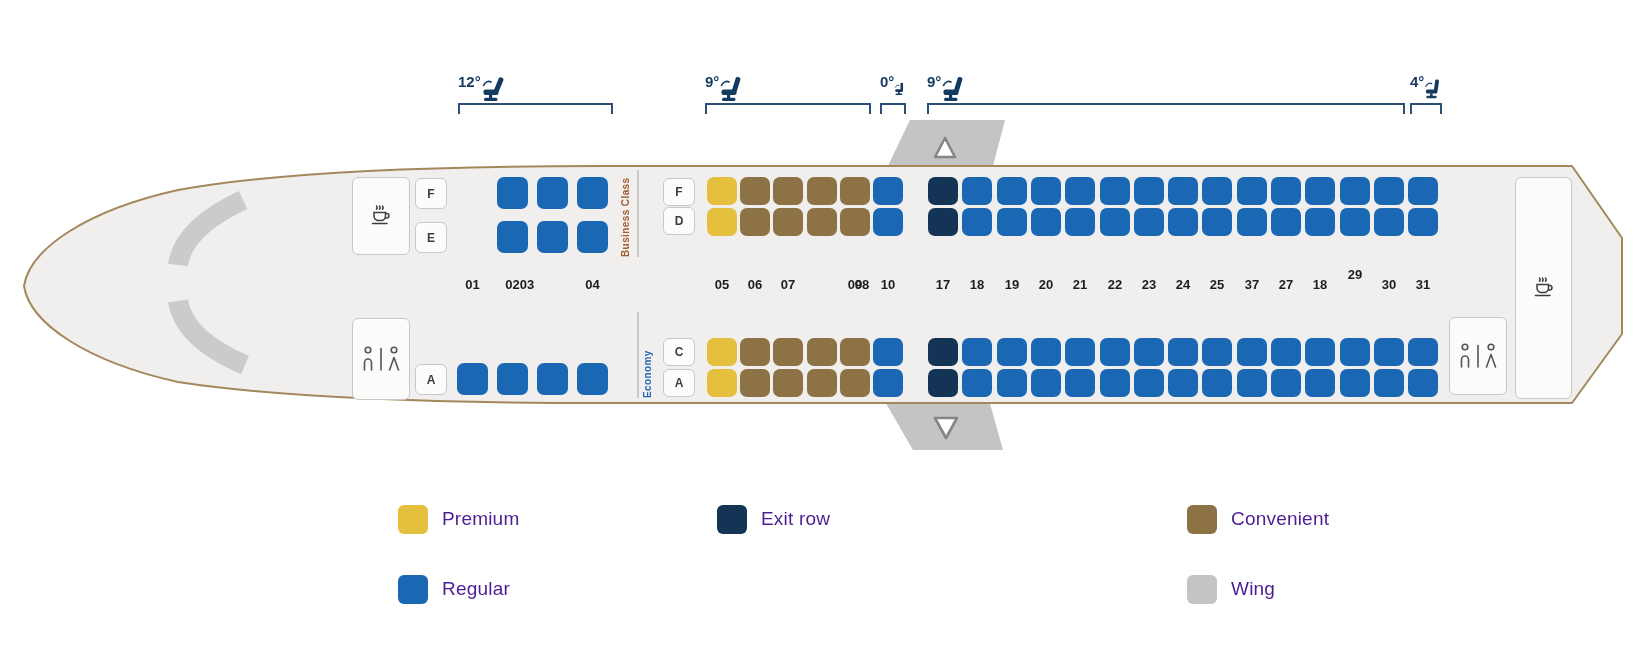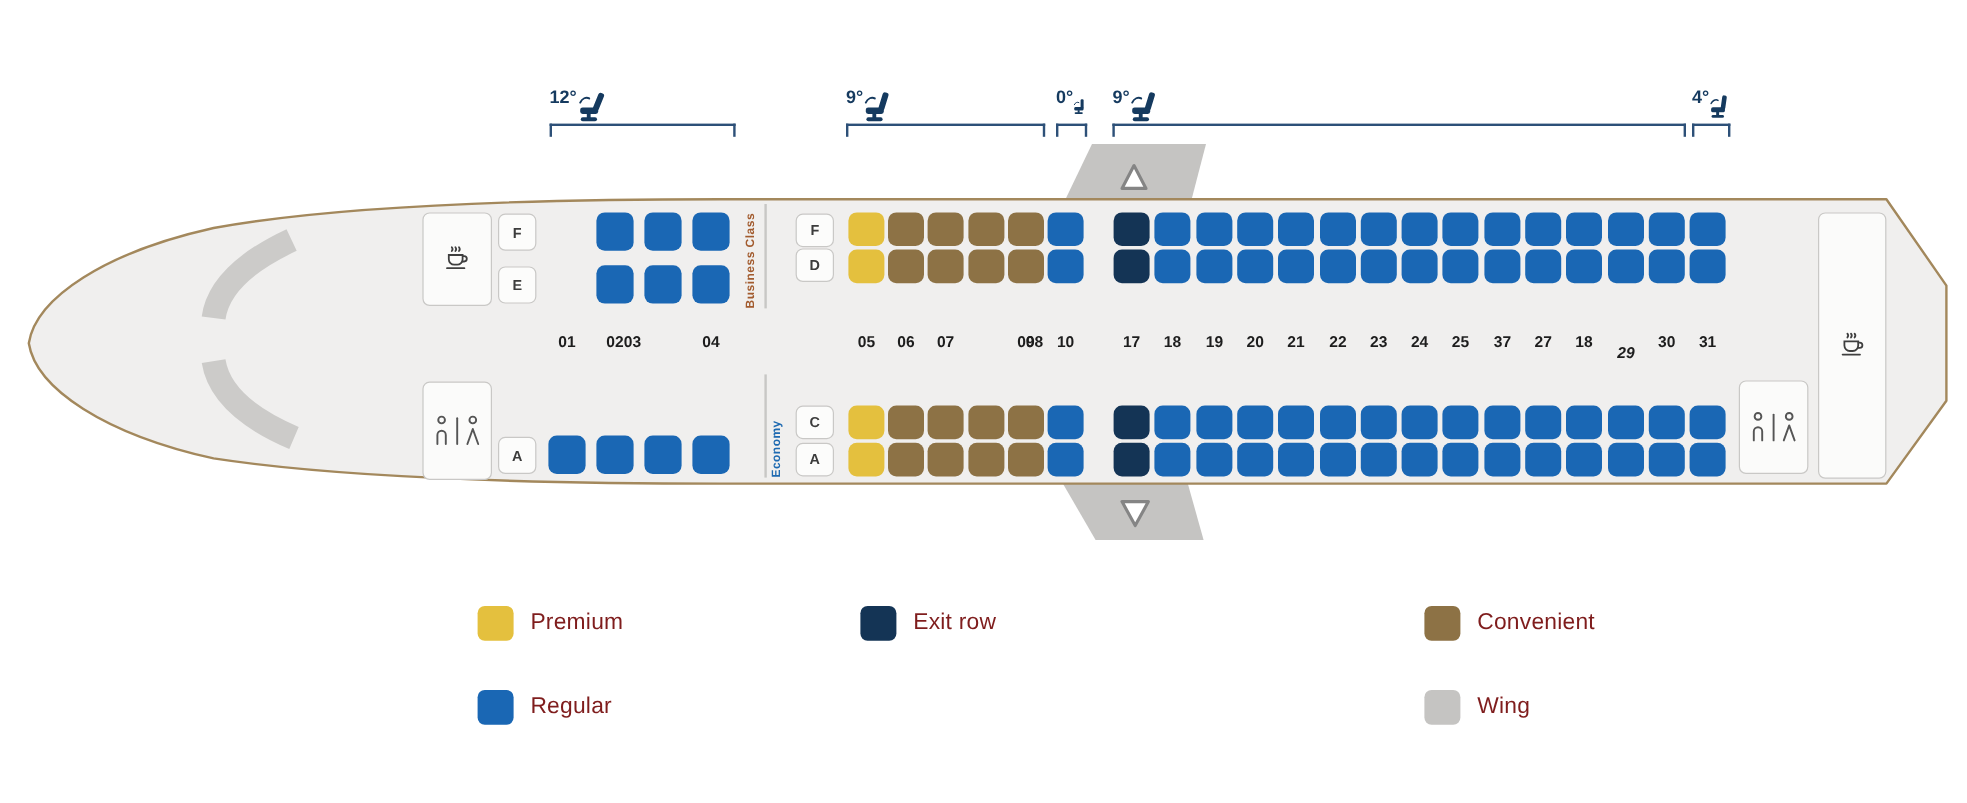--- a/index.html
+++ b/index.html
@@ -18,21 +18,21 @@
   .lbox{position:absolute;width:30px;background:#fcfcfb;border:1px solid #c9c8c6;border-radius:6px;
         display:flex;align-items:center;justify-content:center;font-size:12px;font-weight:bold;color:#3c3c3c;z-index:2;}
   .seat{position:absolute;border-radius:7px;cursor:pointer;z-index:2;}
   .rownum{position:absolute;width:30px;text-align:center;font-size:13px;font-weight:bold;color:#1d1d1d;z-index:2;}
   .vlabel{position:absolute;writing-mode:vertical-rl;transform:rotate(180deg);font-size:10px;font-weight:bold;
           letter-spacing:.4px;z-index:2;}
   .divider{position:absolute;width:2px;background:#c8c7c5;z-index:2;}
 
   .lg-item{position:absolute;height:30px;display:flex;align-items:center;gap:14px;z-index:2;}
   .lg-swatch{width:30px;height:29px;border-radius:6px;}
-  .lg-label{font-size:19px;color:#7f1d1d;letter-spacing:.2px;white-space:nowrap;}
+  .lg-label{font-size:19px;color:#4c1d95;letter-spacing:.2px;white-space:nowrap;}
 </style>
 </head>
 <body>
 
 <div id="stage">
 
   <svg id="plane-svg" width="1639" height="669" viewBox="0 0 1639 669">
 
     <polygon points="910,120 1005,120 992,170 886,170" fill="#c5c4c2"></polygon>
     <polygon points="884,400 989,400 1003,450 913,450" fill="#c5c4c2"></polygon>
@@ -276,21 +276,21 @@
     <div class="rownum" style="left: 1271px; top: 277px;">27</div>
     <div class="seat" style="left: 1305px; top: 177px; width: 30px; height: 28px; background: rgb(26, 103, 180);"></div>
     <div class="seat" style="left: 1305px; top: 208px; width: 30px; height: 28px; background: rgb(26, 103, 180);"></div>
     <div class="seat" style="left: 1305px; top: 338px; width: 30px; height: 28px; background: rgb(26, 103, 180);"></div>
     <div class="seat" style="left: 1305px; top: 369px; width: 30px; height: 28px; background: rgb(26, 103, 180);"></div>
     <div class="rownum" style="left: 1305px; top: 277px;">18</div>
     <div class="seat" style="left: 1340px; top: 177px; width: 30px; height: 28px; background: rgb(26, 103, 180);"></div>
     <div class="seat" style="left: 1340px; top: 208px; width: 30px; height: 28px; background: rgb(26, 103, 180);"></div>
     <div class="seat" style="left: 1340px; top: 338px; width: 30px; height: 28px; background: rgb(26, 103, 180);"></div>
     <div class="seat" style="left: 1340px; top: 369px; width: 30px; height: 28px; background: rgb(26, 103, 180);"></div>
-    <div class="rownum" style="left: 1340px; top: 286px; font-style: italic;">29</div>
+    <div class="rownum" style="left: 1340px; top: 267px;">29</div>
     <div class="seat" style="left: 1374px; top: 177px; width: 30px; height: 28px; background: rgb(26, 103, 180);"></div>
     <div class="seat" style="left: 1374px; top: 208px; width: 30px; height: 28px; background: rgb(26, 103, 180);"></div>
     <div class="seat" style="left: 1374px; top: 338px; width: 30px; height: 28px; background: rgb(26, 103, 180);"></div>
     <div class="seat" style="left: 1374px; top: 369px; width: 30px; height: 28px; background: rgb(26, 103, 180);"></div>
     <div class="rownum" style="left: 1374px; top: 277px;">30</div>
     <div class="seat" style="left: 1408px; top: 177px; width: 30px; height: 28px; background: rgb(26, 103, 180);"></div>
     <div class="seat" style="left: 1408px; top: 208px; width: 30px; height: 28px; background: rgb(26, 103, 180);"></div>
     <div class="seat" style="left: 1408px; top: 338px; width: 30px; height: 28px; background: rgb(26, 103, 180);"></div>
     <div class="seat" style="left: 1408px; top: 369px; width: 30px; height: 28px; background: rgb(26, 103, 180);"></div>
     <div class="rownum" style="left: 1408px; top: 277px;">31</div>

